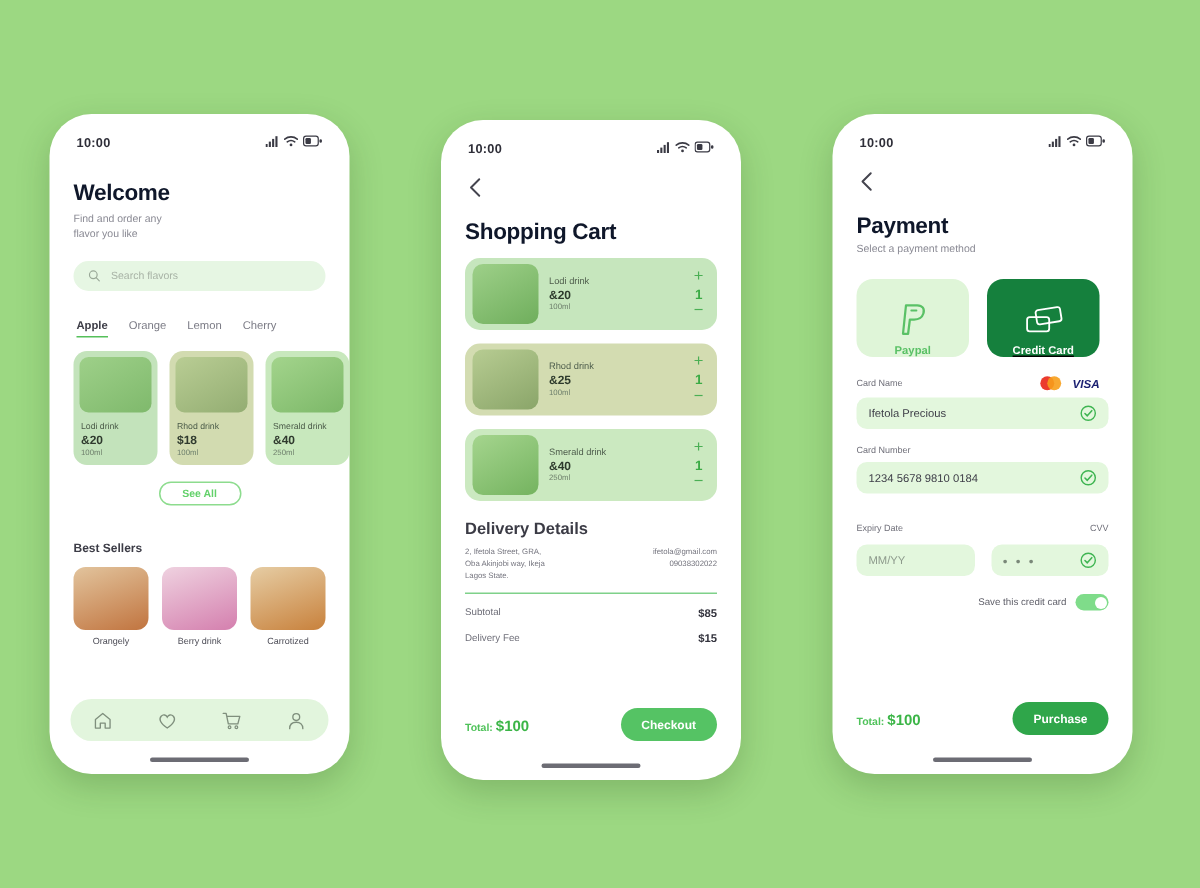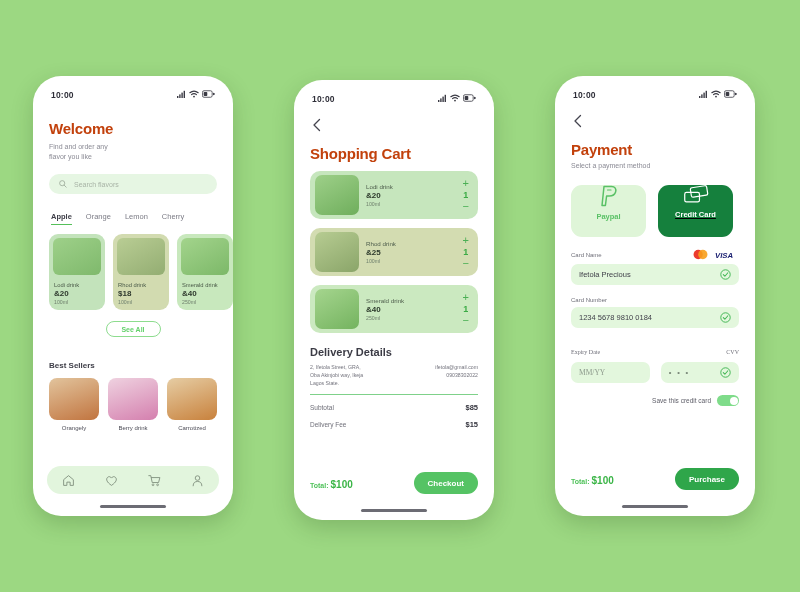--- a/index.html
+++ b/index.html
@@ -26,21 +26,21 @@
 
   
   .statusbar {
     display:flex; justify-content:space-between; align-items:flex-start;
     padding:14px 2px 0 2px; height:30px;
   }
   .st-time { font-size:8.5px; font-weight:bold; color:#2e2e38; letter-spacing:.2px; }
   .st-icons { display:flex; align-items:center; gap:3px; }
 
   
-  .h1 { font-size:15px; font-weight:bold; color:#c2410c; letter-spacing:-.2px; }
+  .h1 { font-size:15px; font-weight:bold; color:#0f172a; letter-spacing:-.2px; }
   .sub { font-size:7px; color:#8a8a94; line-height:1.45; margin-top:5px; }
   .backbtn { margin-top:8px; width:14px; height:14px; cursor:pointer; }
 
   
   .welcome-wrap { margin-top:14px; }
   .searchbar {
     margin-top:12px; height:20px; border-radius:10px;
     background:#e6f6e3; display:flex; align-items:center; gap:7px; padding:0 10px;
   }
   .search-ph { font-size:7px; color:#a8b3a6; }
@@ -107,38 +107,38 @@
   .btn-green {
     background:#55c364; color:#fff; border-radius:13px; height:22px;
     display:flex; align-items:center; justify-content:center;
     font-size:8px; font-weight:bold; cursor:pointer; padding:0 14px;
   }
 
   
   .paymethods { display:flex; gap:12px; margin-top:14px; }
   .pm {
     width:75px; height:52px; border-radius:11px;
-    display:flex; flex-direction:column; align-items:center; justify-content:flex-start; gap:5px;
+    display:flex; flex-direction:column; align-items:center; justify-content:flex-end; gap:5px;
     cursor:pointer;
   }
   .pm.light { background:#dff5d8; }
   .pm.dark { background:#15803d;text-decoration:underline; }
   .pm-label { font-size:7.5px; font-weight:bold; }
   .pm.light .pm-label { color:#5ac166; }
   .pm.dark .pm-label { color:#ffffff; }
   .fl { margin-top:12px; }
   .fl-head { display:flex; justify-content:space-between; align-items:center; }
   .fl-lbl { font-size:6px; color:#70707a; }
   .field {
     margin-top:4px; height:21px; border-radius:7px; background:#e3f7dd;
     display:flex; align-items:center; justify-content:space-between; padding:0 8px;
   }
   .fv { font-size:7.5px; color:#3e3e48; }
   .fv.ph { color:#8d9a8c; }
-  .row2 { display:flex; gap:11px; margin-top:12px;font-family:Liberation Serif, serif; }
+  .row2 { display:flex; gap:11px; margin-top:12px; }
   .row2 > div { flex:1; }
   .savecard { display:flex; align-items:center; justify-content:flex-end; gap:6px; margin-top:12px; }
   .save-lbl { font-size:6.5px; color:#5e5e68; }
   .toggle {
     width:22px; height:11px; border-radius:6px; background:#7fdc8a;
     position:relative; cursor:pointer;
   }
   .toggle::after {
     content:''; position:absolute; right:1.5px; top:1.5px;
     width:8px; height:8px; border-radius:50%; background:#fff;

